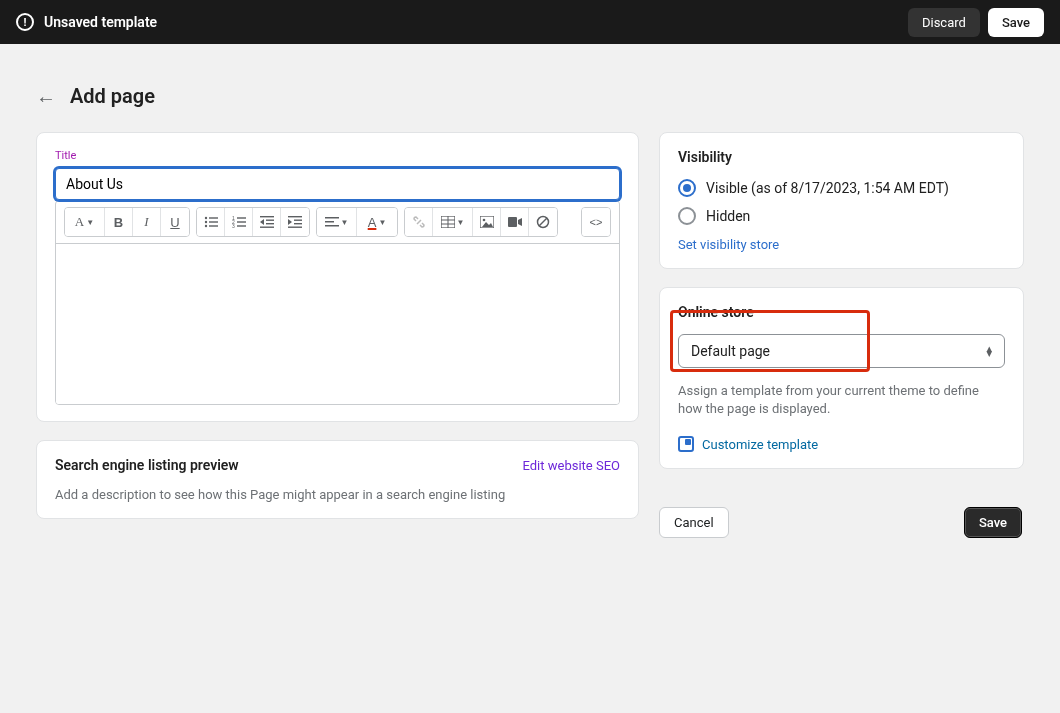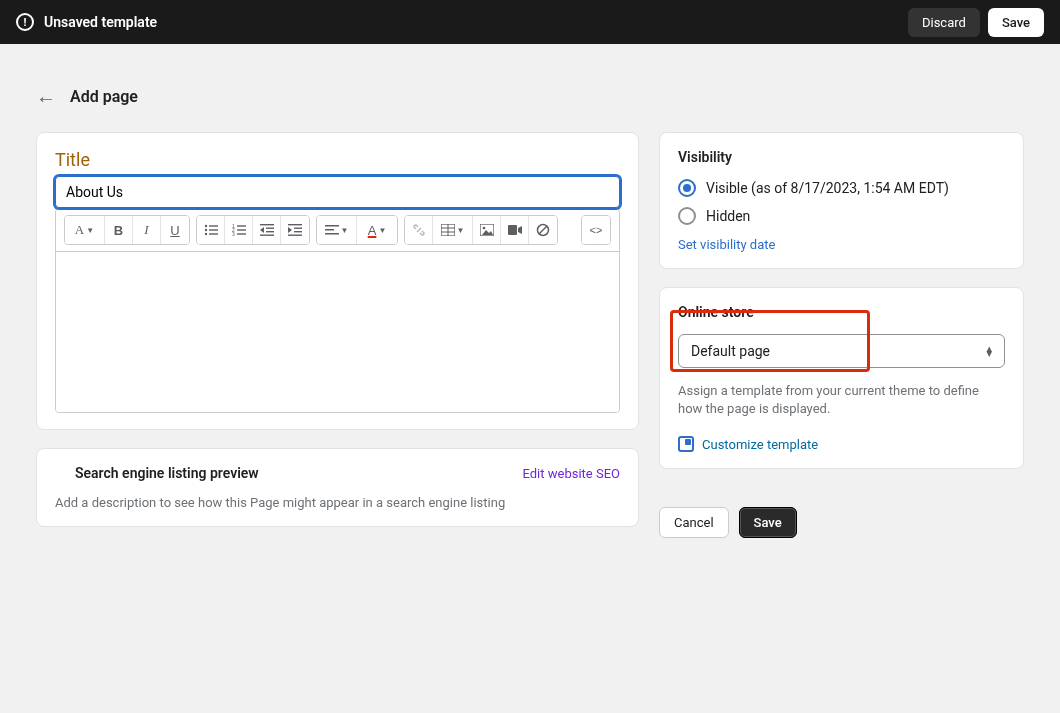--- a/index.html
+++ b/index.html
@@ -7,58 +7,58 @@
 .topbar { background:#1a1a1a; color:#fff; height:44px; display:flex; align-items:center; padding:0 16px; justify-content:space-between; }
 .topbar-left { display:flex; align-items:center; gap:10px; }
 .topbar-left .warn { width:18px; height:18px; border:2px solid #fff; border-radius:50%; display:flex; align-items:center; justify-content:center; font-size:11px; font-weight:bold; }
 .topbar-right { display:flex; gap:8px; }
 .btn { border:none; border-radius:6px; padding:7px 14px; font-size:13px; cursor:pointer; font-family:inherit; }
 .btn-discard { background:#333; color:#fff; }
 .btn-save-top { background:#fff; color:#1a1a1a; font-weight:500; }
 .page { padding:40px 36px 30px; }
 .page-head { display:flex; align-items:center; gap:14px; margin-bottom:24px; }
 .back-arrow { font-size:20px; color:#5c5f62; cursor:pointer; }
-.page-title { font-size:16px; font-weight:600; }
+.page-title { font-size:20px; font-weight:600; }
 .layout { display:flex; gap:20px; align-items:flex-start; }
 .col-main { flex:0 0 603px; display:flex; flex-direction:column; gap:18px; }
 .col-side { flex:1; display:flex; flex-direction:column; gap:18px; }
 .card { background:#fff; border:1px solid #e1e3e5; border-radius:8px; padding:16px 18px; }
-.field-label { font-size:18px; color:#a16207; margin-bottom:6px; display:block; }
+.field-label { font-size:11px; color:#a21caf; margin-bottom:6px; display:block; }
 .title-input { width:100%; border:1px solid #8c9196; border-radius:4px; padding:7px 10px; font-size:14px; font-family:inherit; outline:none; }
 .title-input.focused { border:1px solid #2c6ecb; box-shadow:0 0 0 2px #2c6ecb, 0 0 0 3px #fff inset; }
 .content-label { margin-top:18px; }
 .editor { border:1px solid #c9cccf; border-radius:4px; overflow:hidden; }
 .toolbar { border-bottom:1px solid #c9cccf; padding:6px 8px; display:flex; align-items:center; gap:6px; flex-wrap:wrap; }
 .tb-group { display:flex; border:1px solid #c9cccf; border-radius:4px; overflow:hidden; }
 .tb-btn { width:28px; height:28px; background:#fff; border:none; border-right:1px solid #e1e3e5; display:flex; align-items:center; justify-content:center; cursor:pointer; font-size:13px; color:#5c5f62; }
 .tb-btn:last-child { border-right:none; }
 .tb-btn.dis { color:#bbb; }
 .dd-caret { font-size:8px; margin-left:2px; }
 .editor-body { min-height:160px; background:#fff; }
 .seo-card { }
-.seo-head { display:flex; justify-content:space-between; align-items:center; margin-bottom:14px;margin-left:20px; }
+.seo-head { display:flex; justify-content:space-between; align-items:center; margin-bottom:14px; }
 .seo-title { font-weight:600; font-size:14px; }
 .link { color:#6d28d9; font-size:13px; cursor:pointer; }
 .seo-desc { color:#6d7175; font-size:13px; }
 .card-title { font-weight:600; font-size:14px; margin-bottom:14px; }
 .radio-row { display:flex; align-items:center; gap:10px; margin-bottom:10px; cursor:pointer; }
 .radio { width:18px; height:18px; border:2px solid #8c9196; border-radius:50%; display:flex; align-items:center; justify-content:center; flex-shrink:0; }
 .radio.selected { border-color:#2c6ecb; border-width:2px; }
 .radio.selected::after { content:""; width:8px; height:8px; background:#2c6ecb; border-radius:50%; }
 .radio-label { font-size:14px; }
 .vis-link { color:#2c6ecb; font-size:13px; margin-top:12px; display:block; cursor:pointer; }
 .small-label { font-size:13px; margin-bottom:6px; display:block; }
 .select-wrap { position:relative; border:1px solid #8c9196; border-radius:6px; padding:8px 12px; display:flex; justify-content:space-between; align-items:center; cursor:pointer; }
 .select-caret { font-size:11px; color:#5c5f62; display:flex; flex-direction:column; line-height:5px; }
 .highlight-box { position:absolute; border:3px solid #d82c0d; border-radius:4px; pointer-events:none; }
 .help-text { font-size:13px; color:#6d7175; margin-top:14px; line-height:1.4; }
 .cust-link { display:flex; align-items:center; gap:8px; color:#0369a1; font-size:13px; margin-top:18px; cursor:pointer; }
 .cust-icon { width:16px; height:16px; border:2px solid #2c6ecb; border-radius:3px; position:relative; }
 .cust-icon::after { content:""; position:absolute; width:6px; height:6px; background:#2c6ecb; border-radius:1px; top:1px; right:1px; }
-.footer-actions { display:flex; justify-content:flex-start; gap:10px; margin-top:20px; padding-right:2px; }
+.footer-actions { display:flex; justify-content:space-between; gap:10px; margin-top:20px; padding-right:2px; }
 .btn-cancel { background:#fff; border:1px solid #c9cccf; color:#202223; }
 .btn-save-bottom { background:#2a2a2a; color:#fff; border:1px solid #000; box-shadow:inset 0 0 0 1px #555; font-weight:500; }
 svg { display:block; }
 </style>
 </head>
 <body>
 
 <div class="topbar">
   <div class="topbar-left">
     <span class="warn">!</span>
@@ -209,21 +209,21 @@
       <div class="card">
         <div class="card-title">Visibility</div>
         <div class="radio-row">
           <span class="radio selected"></span>
           <span class="radio-label">Visible (as of 8/17/2023, 1:54 AM EDT)</span>
         </div>
         <div class="radio-row">
           <span class="radio"></span>
           <span class="radio-label">Hidden</span>
         </div>
-        <span class="vis-link">Set visibility date</span>
+        <span class="vis-link">Set visibility store</span>
       </div>
 
       <div class="card" style="position:relative;">
         <div class="card-title">Online store</div>
         <div style="position:relative;">
           <div class="select-wrap">
             <span>Default page</span>
             <span class="select-caret">
                 <span>▴</span>
                 <span>▾</span>

